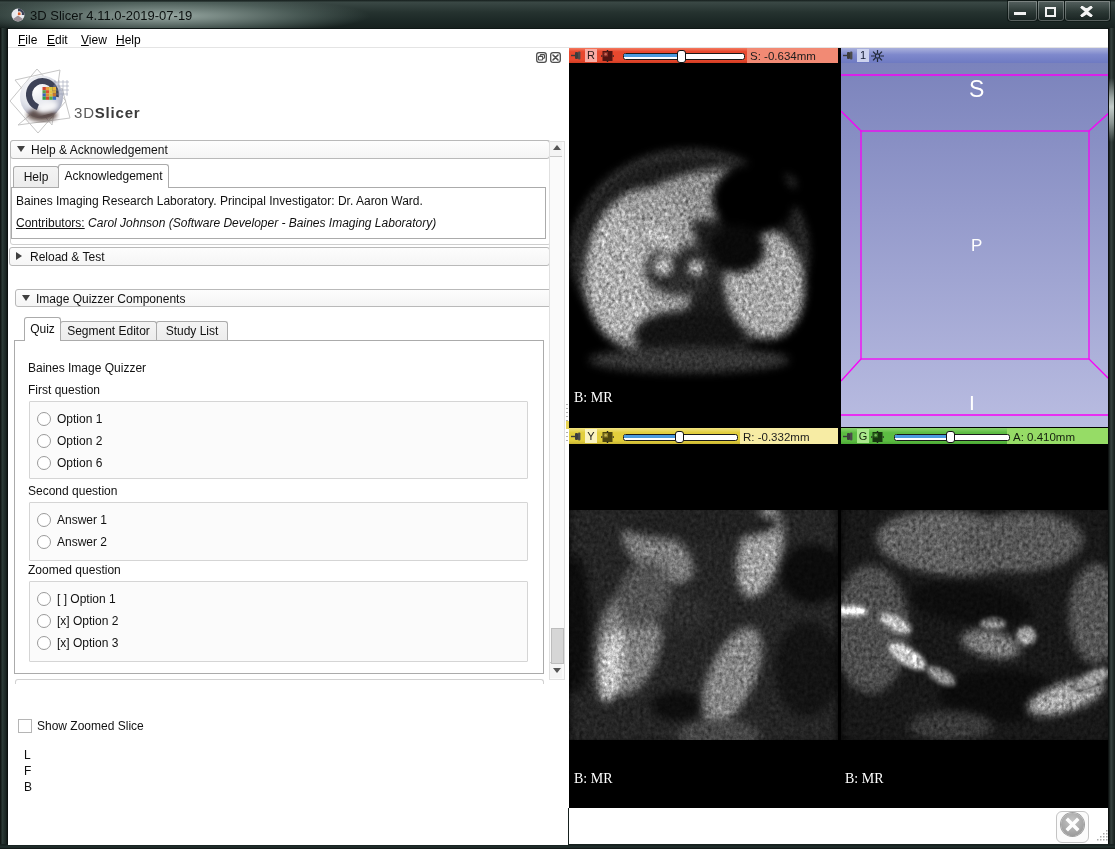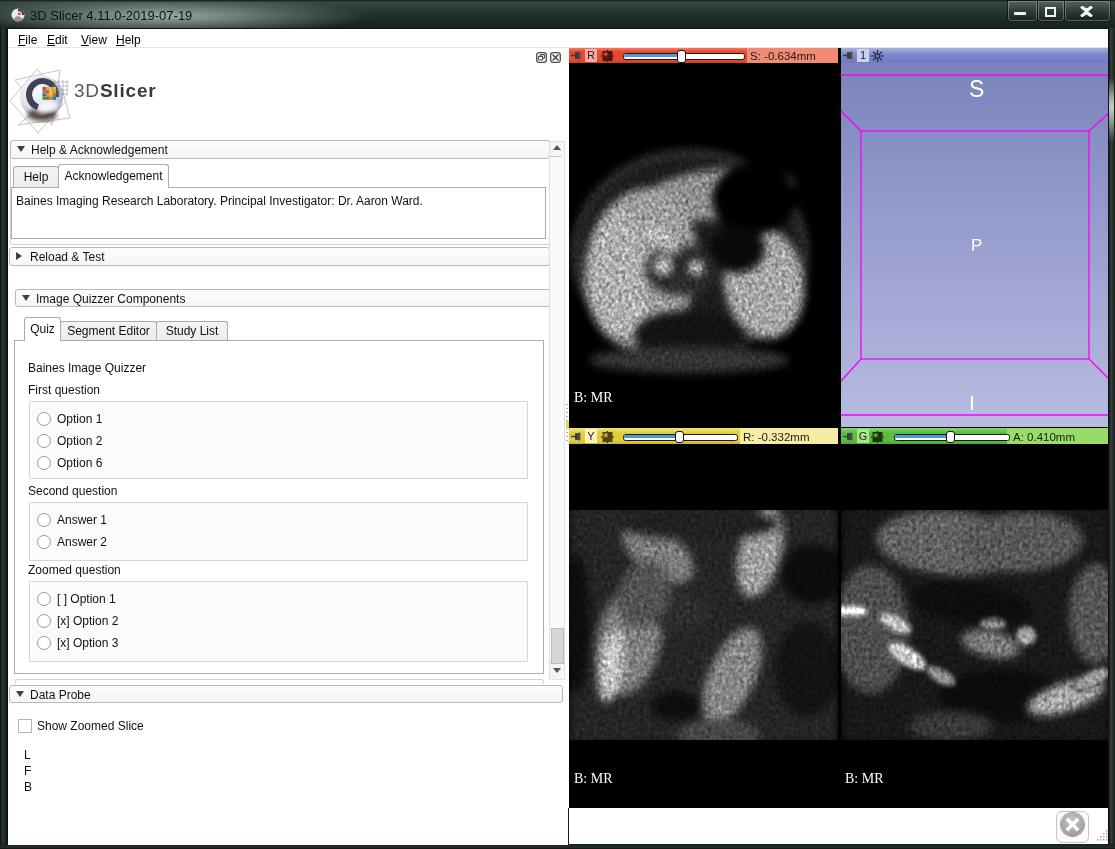--- a/index.html
+++ b/index.html
@@ -106,31 +106,32 @@
       <rect x="33.5" y="29.4" width="3.4" height="3.2" fill="#3c62b4"></rect>
         <rect x="36.9" y="29.4" width="3.4" height="3.2" fill="#d8922f"></rect>
         <rect x="40.3" y="29.4" width="3.4" height="3.2" fill="#dfb83a"></rect>
         <rect x="43.7" y="29.4" width="3.4" height="3.2" fill="#c8742f"></rect>
       <rect x="33.5" y="32.6" width="3.4" height="3.2" fill="#2f9e48"></rect>
         <rect x="36.9" y="32.6" width="3.4" height="3.2" fill="#d04a2e"></rect>
         <rect x="40.3" y="32.6" width="3.4" height="3.2" fill="#52ad42"></rect>
         <rect x="43.7" y="32.6" width="3.4" height="3.2" fill="#356cc0"></rect>
     </g>
   </svg>
-  <div class="abs" style="left:74px;top:80px;font-size:19px;letter-spacing:0.8px;color:#5a5a5a;"><span>3D</span><span style="font-weight:bold;color:#3a3a3a;">Slicer</span></div>
+  <div class="abs" style="left:74px;top:104px;font-size:15px;letter-spacing:0.8px;color:#5a5a5a;"><span>3D</span><span style="font-weight:bold;color:#3a3a3a;">Slicer</span></div>
 
   <div class="abs" style="left:10px;top:140px;width:539px;height:103px;border:1px solid #cfcfcf;border-radius:3px;"></div>
   <div class="sechdr" style="left:10px;top:140px;width:538px;height:17px;">
     <span class="tri tridown"></span>
       <span class="lbl">Help &amp; Acknowledgement</span>
   </div>
   <div class="tab" style="left:13px;top:166px;width:44px;height:20px;line-height:20px;">Help</div>
   <div class="tab tabsel" style="left:58px;top:164px;width:109px;height:23px;line-height:23px;">Acknowledgement</div>
   <div class="abs" style="left:11px;top:187px;width:533px;height:50px;border:1px solid #ababab;background:#fff;z-index:2;"></div>
   <div class="abs" style="left:16px;top:194px;font-size:12px;color:#111;z-index:4;">Baines Imaging Research Laboratory. Principal Investigator: Dr. Aaron Ward.</div>
+  <div class="abs" style="left:16px;top:216px;font-size:12px;color:#111;z-index:4;"><span style="text-decoration:underline;">Contributors:</span> <i>Carol Johnson (Software Developer - Baines Imaging Laboratory)</i></div>
 
   <div class="sechdr" style="left:9px;top:247px;width:539px;height:17px;">
     <span class="tri triright" style="top:3.5px;"></span>
       <span class="lbl">Reload &amp; Test</span>
   </div>
 
   <div class="sechdr" style="left:15px;top:289px;width:527px;height:16px;padding-left:27px;">
     <span class="tri tridown" style="top:5px;"></span>
       <span class="lbl">Image Quizzer Components</span>
   </div>
@@ -163,24 +164,20 @@
     <div class="rlbl" style="left:57px;top:636px;">[x] Option 3</div>
 
   <div class="abs" style="left:549px;top:141px;width:14px;height:537px;background:#fafafa;border:1px solid #e0e0e0;"></div>
   <div class="abs" style="left:550px;top:142px;width:12px;height:14px;background:#f4f4f4;border-bottom:1px solid #c9c9c9;"></div>
   <div class="abs" style="left:552.5px;top:145px;width:0;height:0;border-left:4px solid transparent;border-right:4px solid transparent;border-bottom:5px solid #555;"></div>
   <div class="abs" style="left:550px;top:662px;width:12px;height:15px;background:#f4f4f4;border-top:1px solid #c9c9c9;"></div>
   <div class="abs" style="left:552.5px;top:668px;width:0;height:0;border-left:4px solid transparent;border-right:4px solid transparent;border-top:5px solid #555;"></div>
   <div class="abs" style="left:550.5px;top:628px;width:11px;height:34px;background:#d6d6d6;border:1px solid #bdbdbd;"></div>
 
   <div class="abs" style="left:15px;top:679px;width:527px;height:4px;border:1px solid #d2d2d2;border-radius:3px 3px 0 0;border-bottom:none;"></div>
-  <div class="sechdr" style="left:9px;top:685px;width:552px;height:16px;">
-    <span class="tri tridown" style="top:5px;"></span>
-      <span class="lbl">Data Probe</span>
-  </div>
   <div class="abs" style="left:18px;top:719px;width:12px;height:12px;border:1px solid #b5b5b5;background:#fff;"></div>
   <div class="abs" style="left:37px;top:719px;font-size:12px;color:#111;">Show Zoomed Slice</div>
   <div class="abs" style="left:24px;top:748px;font-size:12px;color:#111;">L</div>
   <div class="abs" style="left:24px;top:764px;font-size:12px;color:#111;">F</div>
   <div class="abs" style="left:24px;top:780px;font-size:12px;color:#111;">B</div>
 
   <div class="abs" style="left:565px;top:48px;width:4px;height:760px;background:#fff;"></div>
   <div class="abs" style="left:566px;top:404px;width:2px;height:40px;background-image:repeating-linear-gradient(#b0b0b0 0 1.5px,transparent 1.5px 4px);"></div>
   <div class="abs" style="left:565.5px;top:421px;width:3px;height:8px;background:#e8d455;"></div>
 

